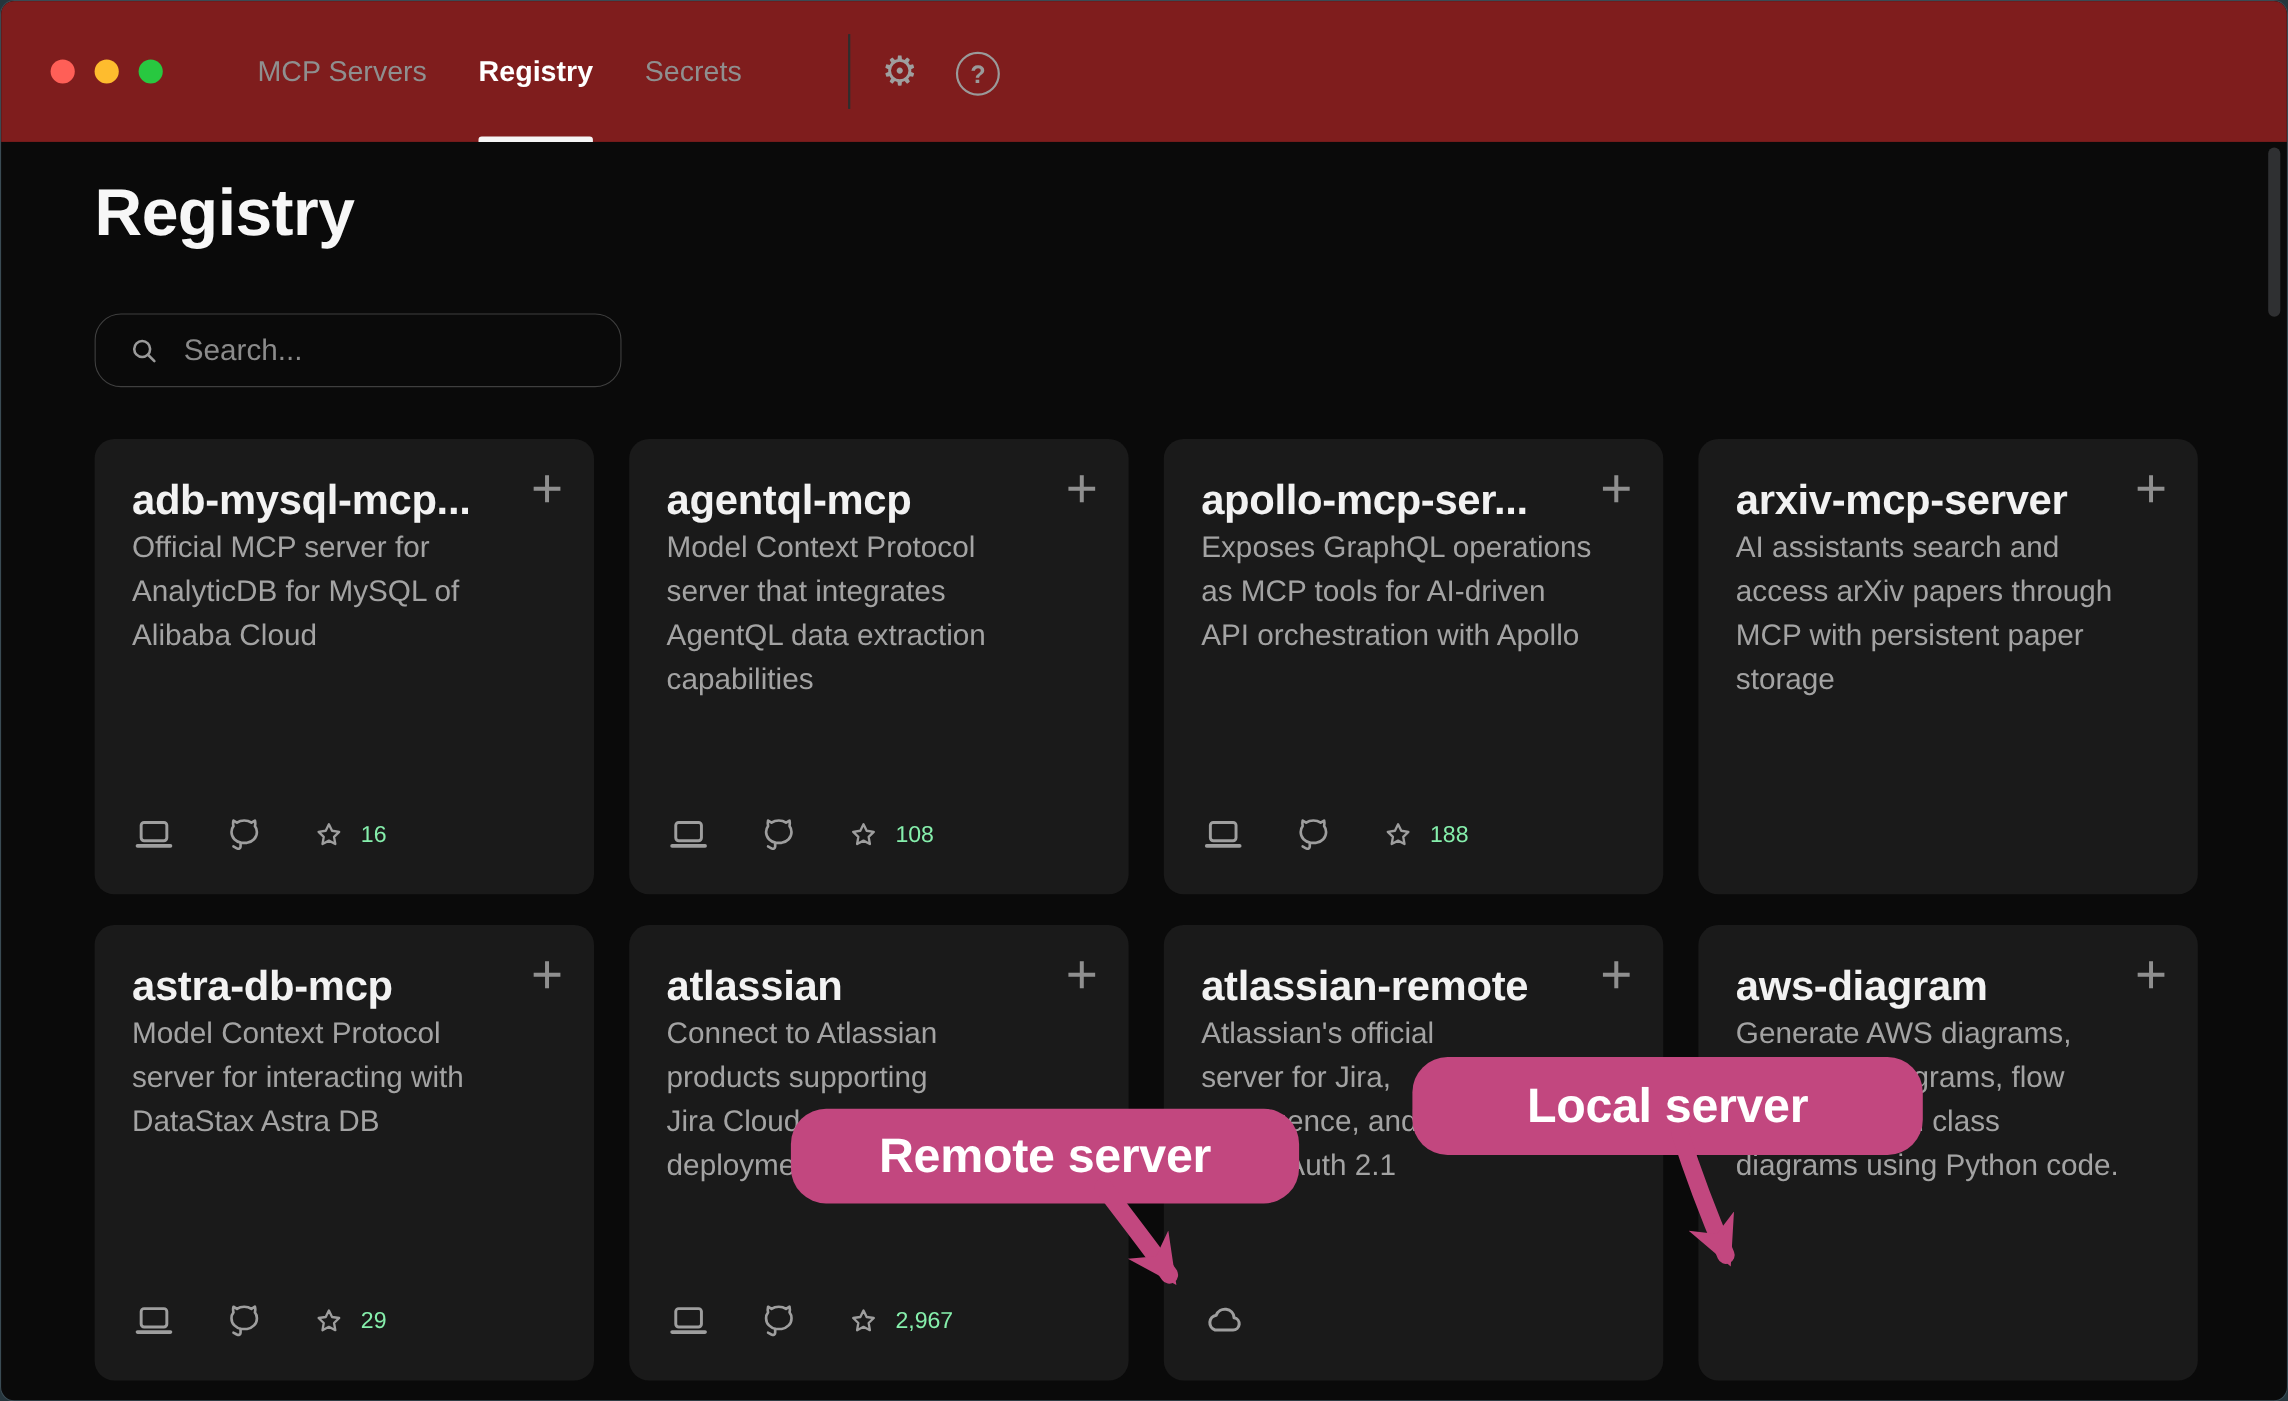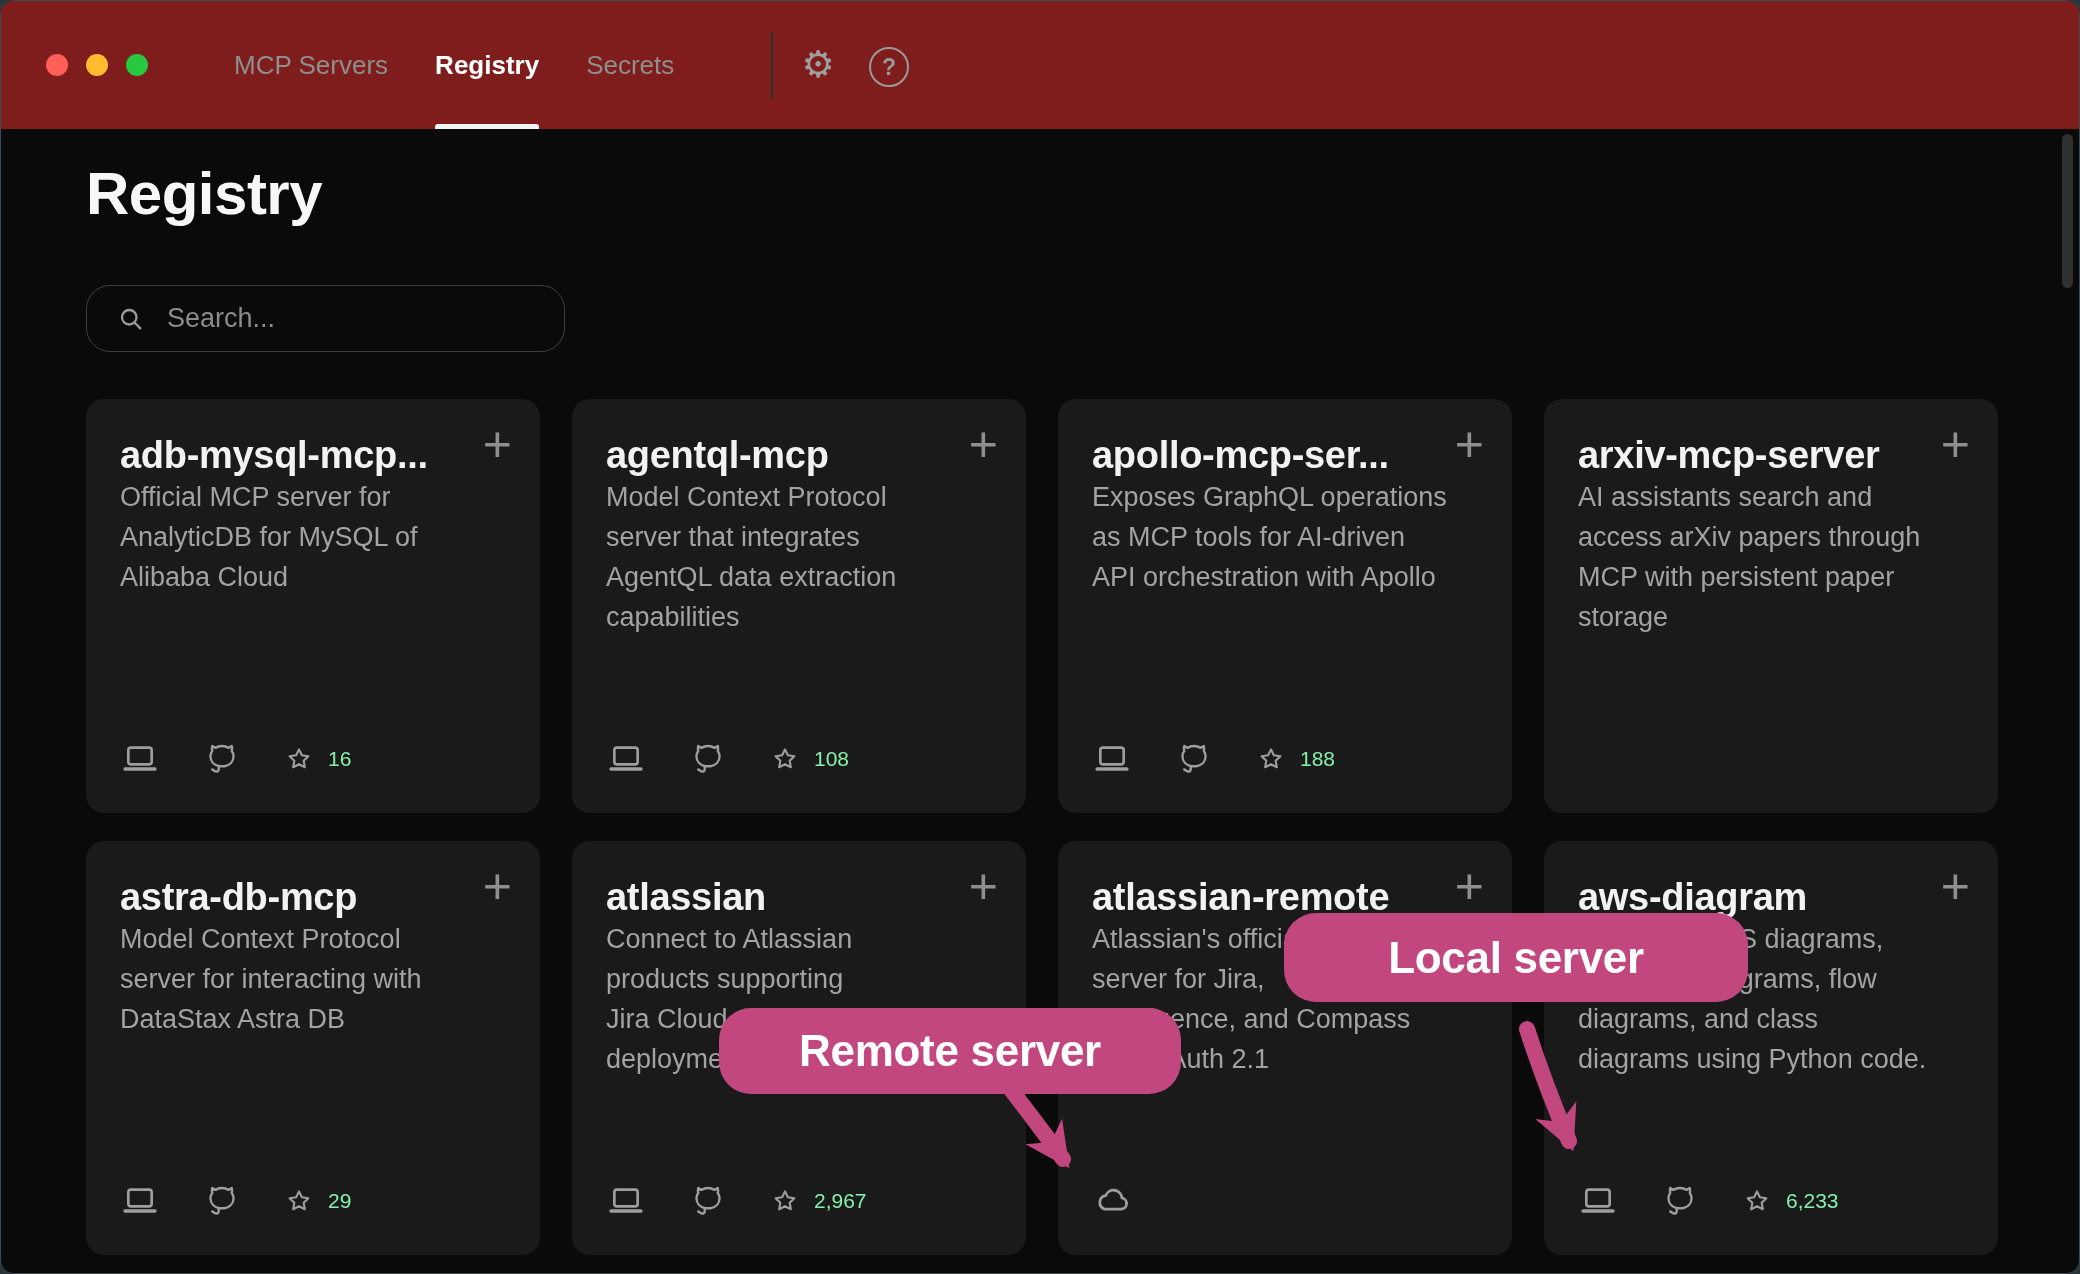--- a/index.html
+++ b/index.html
@@ -96,21 +96,21 @@
   .star-group{display:flex;align-items:center;gap:14px;}
   .star-count{font-size:21px;color:#86efac;}
   
   .bubble{
     position:absolute;z-index:5;
     background:#c2477f;border-radius:32px;
     display:flex;align-items:center;justify-content:center;
     color:#ffffff;font-size:44px;font-weight:700;letter-spacing:-0.3px;
   }
   .bubble.remote{left:718px;top:1007px;width:462px;height:86px;}
-  .bubble.local{left:1283px;top:912px;width:464px;height:89px;}
+  .bubble.local{left:1283px;top:960px;width:464px;height:89px;}
   .arrows{position:absolute;inset:0;z-index:6;pointer-events:none;}
   
   .scroll-thumb{
     position:absolute;right:6px;top:133px;width:11px;height:154px;
     background:#2f3032;border-radius:6px;z-index:7;
   }
   .icon{display:block;}
 </style>
 </head>
 <body>
@@ -290,36 +290,20 @@
       </div>
     </div>
 
     <div class="card">
       <div class="card-title">aws-diagram</div>
       <div class="card-add">+</div>
       <div class="card-desc">Generate AWS diagrams,
 sequence diagrams, flow
 diagrams, and class
 diagrams using Python code.</div>
-      <div class="card-footer">
-        <svg class="icon" width="40" height="40" viewBox="0 0 24 24" fill="none" stroke="currentColor" stroke-width="1.6">
-          <rect x="5" y="5.2" width="14" height="10" rx="1.6"></rect>
-          <path d="M3 18 H21" stroke-width="2" stroke-linecap="round"></path>
-        </svg>
-        <svg class="icon" width="36" height="36" viewBox="0 0 24 24" fill="none" stroke="currentColor" stroke-width="1.6" stroke-linejoin="round" stroke-linecap="round">
-          <path d="M7.6 4.6 C8.9 3.7 10.4 3.3 12 3.3 c1.6 0 3.1 .4 4.4 1.3 l2.1-1.3 c.3 1.2 .3 2.3 0 3.4 .8 1 1.2 2.2 1.2 3.5 0 3.6-2.7 6-6 6.6 l-3.4 0 C7 16.2 4.3 13.8 4.3 10.2 c0-1.3 .4-2.5 1.2-3.5 -.3-1.1 -.3-2.2 0-3.4 Z"></path>
-          <path d="M9.8 16.9 v2.1 c0 1-.9 1.6-2 1.3 -1-.3-1.4-1-2.3-1.3"></path>
-        </svg>
-        <div class="star-group">
-          <svg class="icon" width="30" height="30" viewBox="0 0 24 24" fill="none" stroke="currentColor" stroke-width="1.7" stroke-linejoin="round">
-            <path d="M12 4.3 l2.3 4.7 5.2 .75 -3.75 3.65 .9 5.2 -4.65-2.45 -4.65 2.45 .9-5.2 -3.75-3.65 5.2-.75 Z"></path>
-          </svg>
-          <span class="star-count">6,233</span>
-        </div>
-      </div>
     </div>
   </div>
 
   <div class="bubble remote">Remote server</div>
   <div class="bubble local">Local server</div>
 
   <svg class="arrows" width="2080" height="1274" viewBox="0 0 2080 1274">
     <defs>
       <marker id="ah" markerUnits="strokeWidth" markerWidth="3.2" markerHeight="3.2" refX="2.1" refY="1.4" orient="auto">
         <path d="M0 0 L2.8 1.4 L0 2.8 L0.8 1.4 Z" fill="#c2477f"></path>

